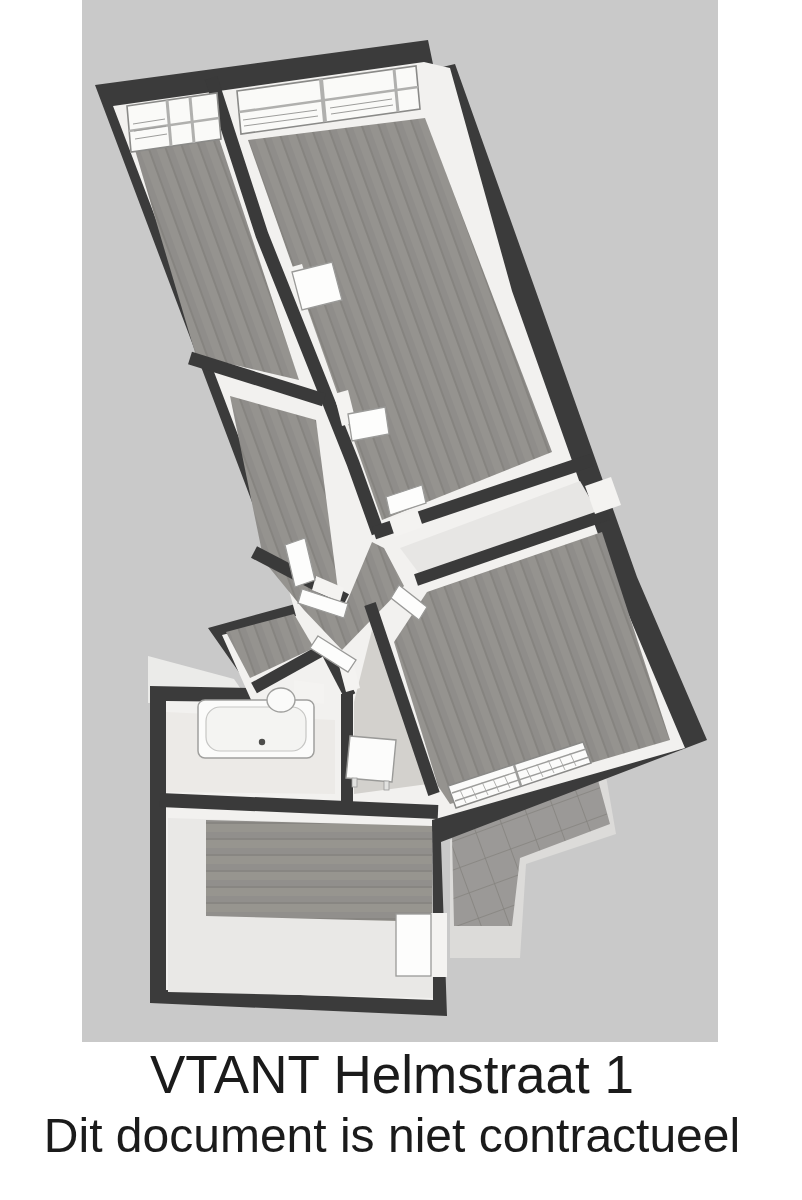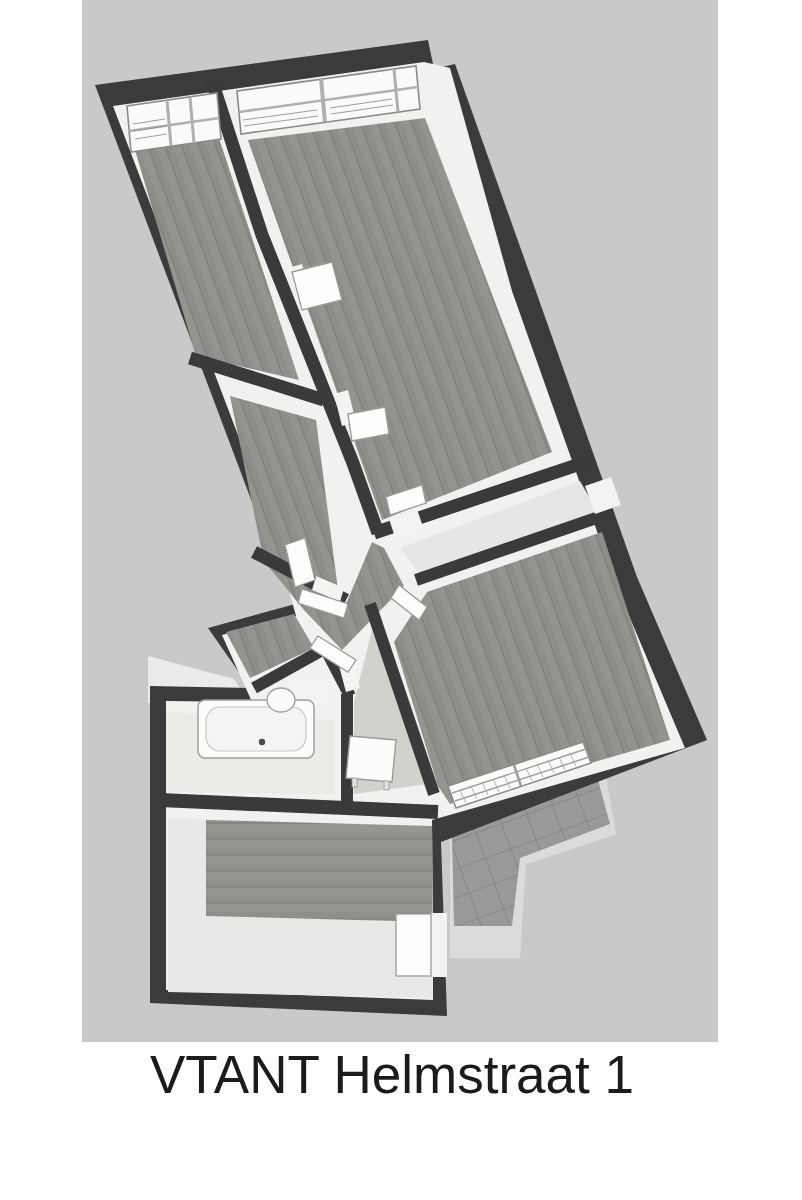--- a/index.html
+++ b/index.html
@@ -133,15 +133,16 @@
   </g>
 
   <g>
     <rect x="431" y="913" width="16" height="64" fill="#f4f3f1"></rect>
     <rect x="396" y="914" width="35" height="62" fill="#fdfdfc" stroke="#9a9a98" stroke-width="1.3"></rect>
   </g>
 </svg>
 
 <div class="caption">
   <span class="l1">VTANT Helmstraat 1</span>
+  <span class="l2">Dit document is niet contractueel</span>
 </div>
 
 </div>
 
 </body></html>

